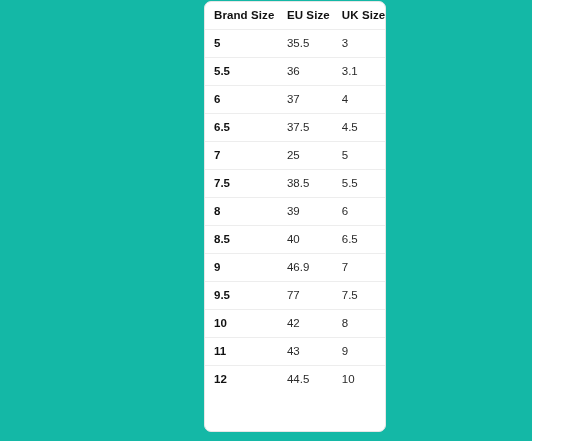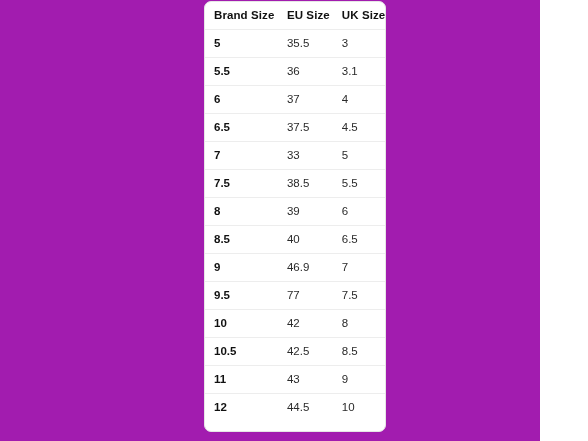--- a/index.html
+++ b/index.html
@@ -10,22 +10,21 @@
     width: 588px;
     height: 441px;
     background: #ffffff;
     font-family: "Liberation Sans", sans-serif;
     overflow: hidden;
   }
   .page {
     position: relative;
     width: 532px;
     height: 441px;
-    background: #a21caf;
-    padding-left: 8px;
+    background: #14b8a6;
   }
   .size-card {
     position: absolute;
     left: 204px;
     top: 1px;
     width: 182px;
     height: 431px;
     background: #ffffff;
     border: 1px solid #e6e6e6;
     border-radius: 7px;
@@ -105,21 +104,21 @@
           <td>37</td>
           <td>4</td>
         </tr>
         <tr>
           <td class="brand-cell">6.5</td>
           <td>37.5</td>
           <td>4.5</td>
         </tr>
         <tr>
           <td class="brand-cell">7</td>
-          <td>33</td>
+          <td>25</td>
           <td>5</td>
         </tr>
         <tr>
           <td class="brand-cell">7.5</td>
           <td>38.5</td>
           <td>5.5</td>
         </tr>
         <tr>
           <td class="brand-cell">8</td>
           <td>39</td>
@@ -139,25 +138,20 @@
           <td class="brand-cell">9.5</td>
           <td>77</td>
           <td>7.5</td>
         </tr>
         <tr>
           <td class="brand-cell">10</td>
           <td>42</td>
           <td>8</td>
         </tr>
         <tr>
-          <td class="brand-cell">10.5</td>
-          <td>42.5</td>
-          <td>8.5</td>
-        </tr>
-        <tr>
           <td class="brand-cell">11</td>
           <td>43</td>
           <td>9</td>
         </tr>
         <tr>
           <td class="brand-cell">12</td>
           <td>44.5</td>
           <td>10</td>
         </tr>
 

